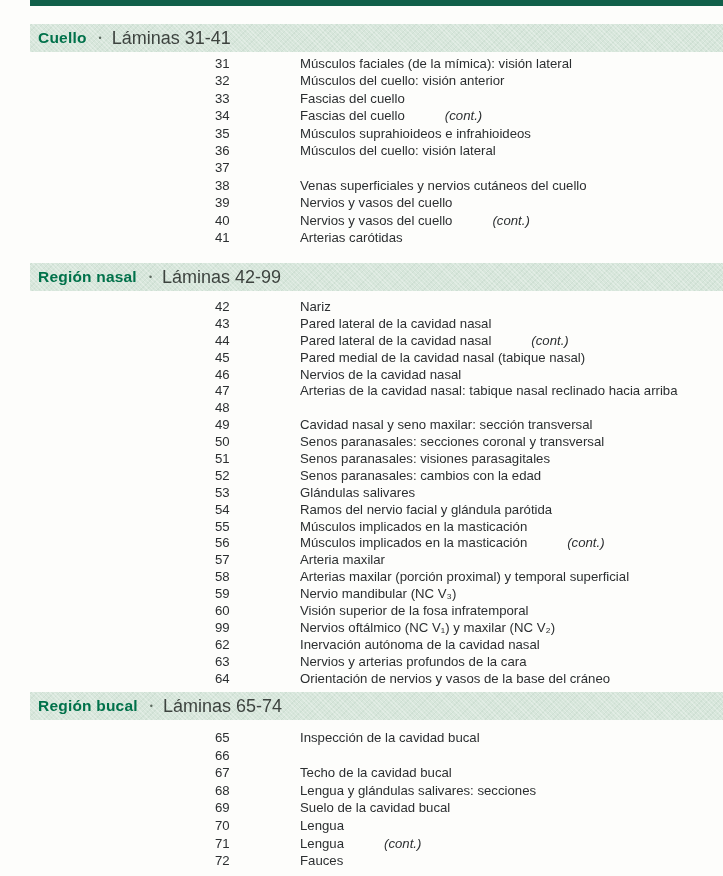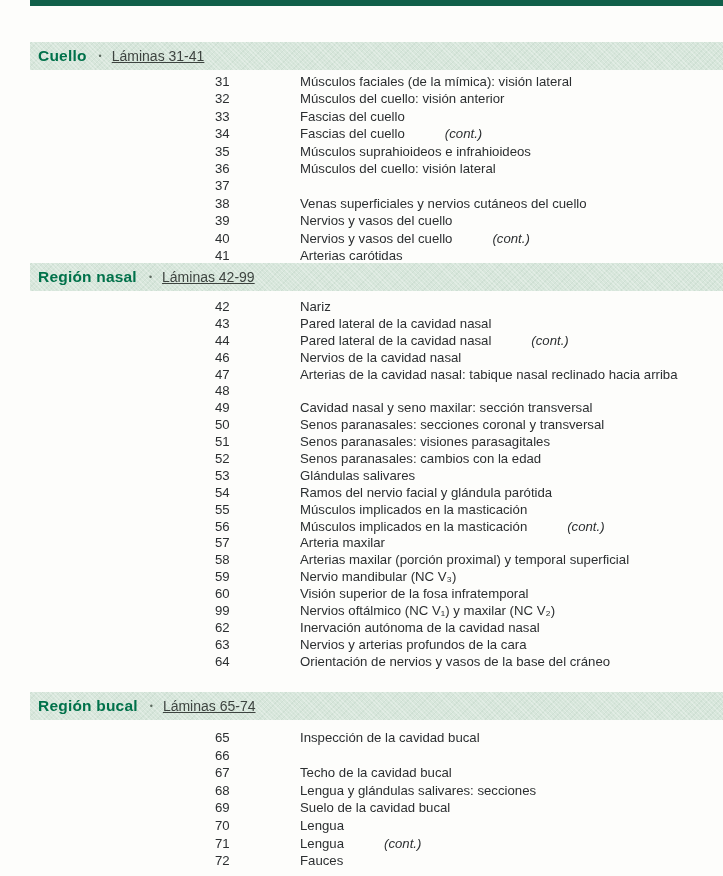--- a/index.html
+++ b/index.html
@@ -54,23 +54,22 @@
   }
 
   .dot {
     font-size: 9px;
     color: #5c6a60;
     margin: 0 10px 0 12px;
     line-height: 28px;
   }
 
   .range {
-    font-size: 14px;
+    font-size: 18px;
     color: var(--range-text, #3d433f);
-    text-decoration: underline;
   }
 
   .rows {
     position: relative;
   }
 
   .row {
     display: flex;
     align-items: baseline;
     height: var(--rh, 17.3px);
@@ -94,21 +93,21 @@
     font-style: italic;
     margin-left: 4px;
     white-space: nowrap;
   }
 </style>
 </head>
 <body style="--page-bg: #fdfdfb; --top-rule: #11604a; --band-bg: #d7e6db; --section-title: #00714a; --range-text: #3d433f; --item-text: #2c2f31;">
 
 <div class="topbar"></div>
 
-<section class="section" style="top:42px">
+<section class="section" style="top:24px">
   <div class="band">
     <span class="stitle">Cuello</span>
     <span class="dot">•</span>
     <span class="range">Láminas 31-41</span>
   </div>
   <div class="rows" style="margin-top:3px; --rh:17.4px">
       <div class="row">
         <span class="num">31</span>
         <span class="lab">Músculos faciales (de la mímica): visión lateral</span>
       </div>
@@ -170,20 +169,24 @@
       <div class="row">
         <span class="num">43</span>
         <span class="lab">Pared lateral de la cavidad nasal</span>
       </div>
       <div class="row">
         <span class="num">44</span>
         <span class="lab">Pared lateral de la cavidad nasal</span>
         <em class="cont">(cont.)</em>
       </div>
       <div class="row">
+        <span class="num">45</span>
+        <span class="lab">Pared medial de la cavidad nasal (tabique nasal)</span>
+      </div>
+      <div class="row">
         <span class="num">46</span>
         <span class="lab">Nervios de la cavidad nasal</span>
       </div>
       <div class="row">
         <span class="num">47</span>
         <span class="lab">Arterias de la cavidad nasal: tabique nasal reclinado hacia arriba</span>
       </div>
       <div class="row">
         <span class="num">48</span>
       </div>

